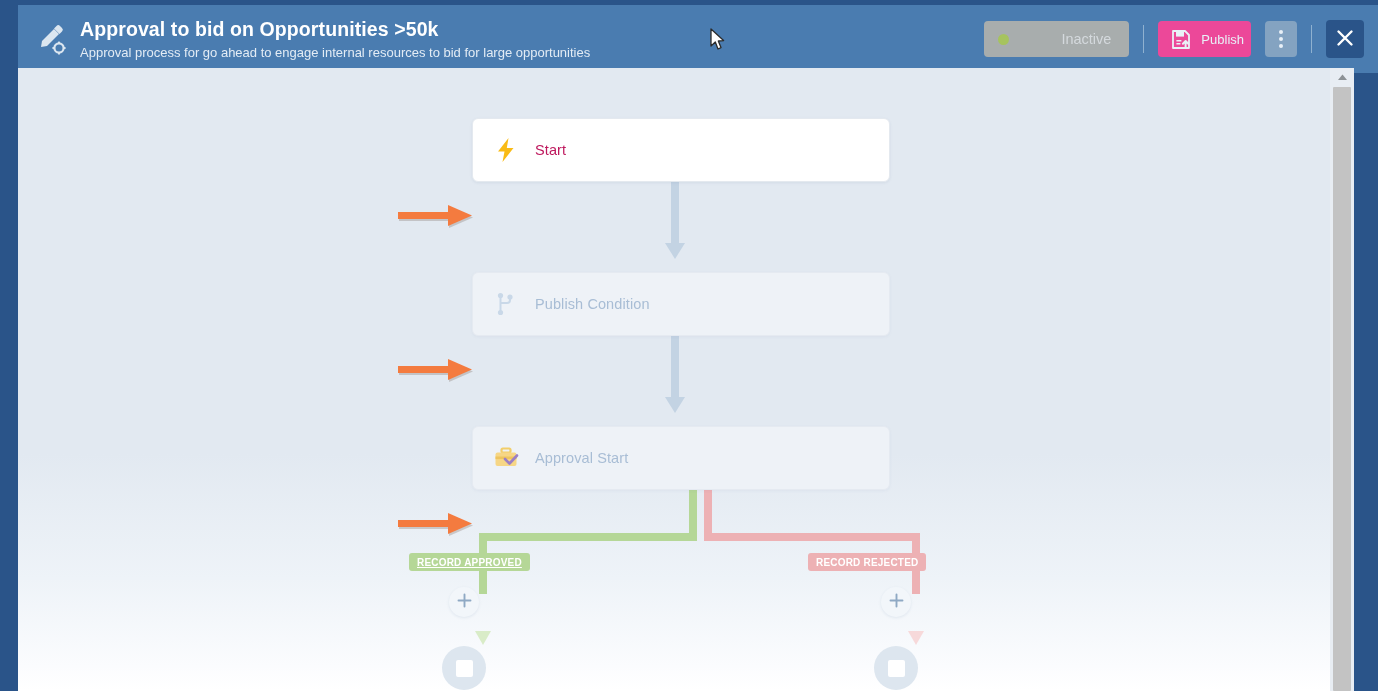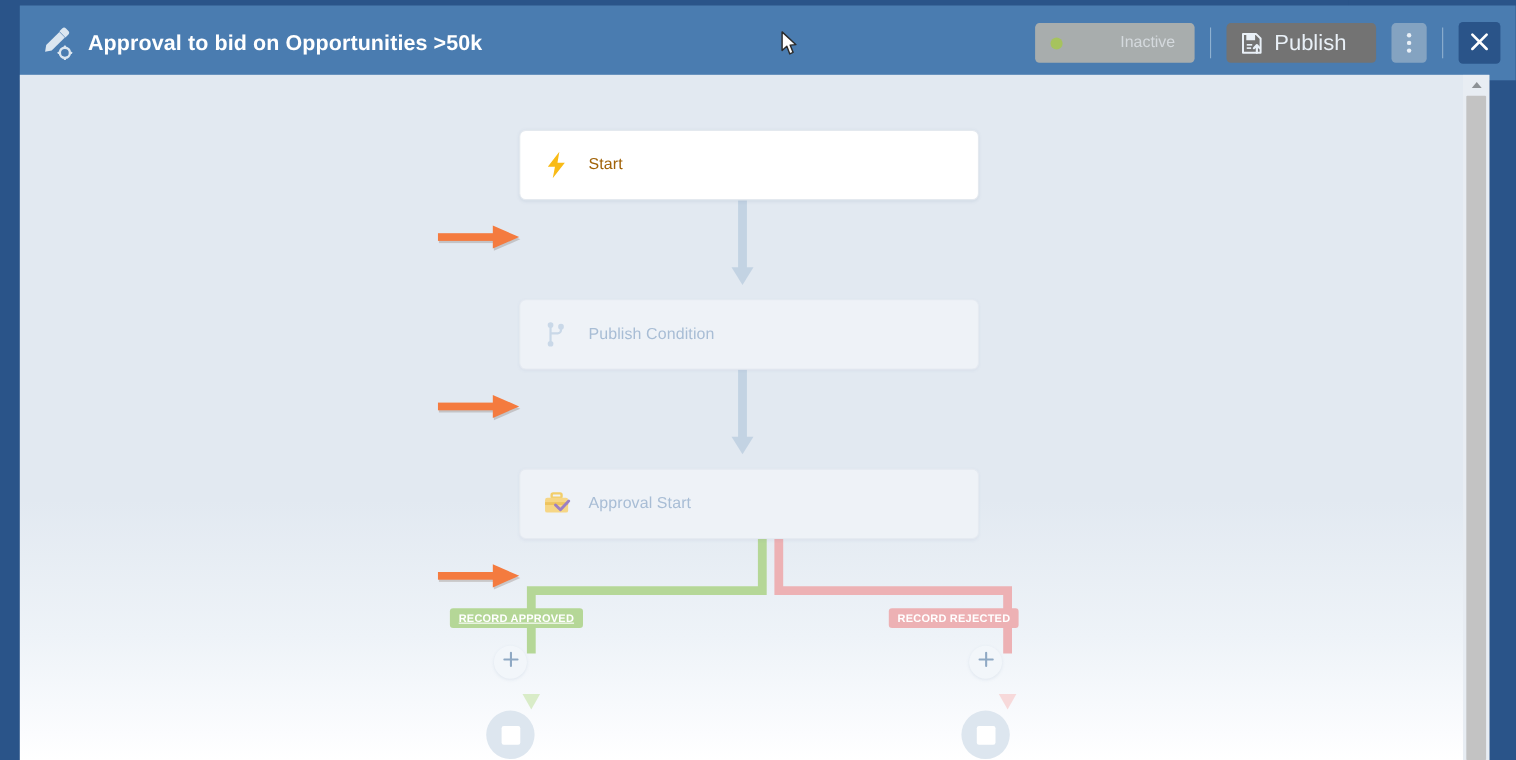--- a/index.html
+++ b/index.html
@@ -76,28 +76,28 @@
     background: #a6c35e;
     margin-right: 9px;
     flex: 0 0 11px;
   }
   .sep {
     width: 1px; height: 28px;
     background: #8fb1d0;
     margin: 0 14px;
   }
   .btn-publish {
-    background: #737373;
+    background: #ec4899;
     color: #e9f0f7;
-    font-size: 20px;
+    font-size: 13px;
     height: 36px;
     border-radius: 4px;
     display: flex;
     align-items: center;
-    padding: 0 27px 0 13px;
+    padding: 0 7px 0 13px;
     border: none;
     cursor: pointer;
   }
   .btn-publish .ic { margin-right: 10px; display: flex; }
   .btn-kebab {
     background: #84a3c1;
     width: 32px; height: 36px;
     border-radius: 4px;
     display: flex; flex-direction: column;
     align-items: center; justify-content: center;
@@ -173,21 +173,21 @@
     width: 26px; height: 26px;
     flex: 0 0 26px;
     margin-right: 16px;
     display: flex; align-items: center; justify-content: center;
   }
   .node-label {
     font-size: 14.5px;
     color: #6b8cb4;
     letter-spacing: 0.1px;
   }
-  .node-start .node-label { color: #a16207; }
+  .node-start .node-label { color: #be185d; }
   .node-dim .node-label { color: #a8bdd5; }
 
   
   .conn {
     position: absolute;
     left: 645px;
   }
   .conn-1 { top: 114px; }
   .conn-2 { top: 268px; }
 
@@ -274,20 +274,21 @@
           <rect x="22" y="19.4" width="2" height="2.6" rx="0.6"></rect>
           <rect x="22" y="30" width="2" height="2.6" rx="0.6"></rect>
           <rect x="16.4" y="25" width="2.6" height="2" rx="0.6"></rect>
           <rect x="27" y="25" width="2.6" height="2" rx="0.6"></rect>
         </g>
       </svg>
     </div>
 
     <div class="header-titles">
       <div class="header-title">Approval to bid on Opportunities &gt;50k</div>
+      <div class="header-sub">Approval process for go ahead to engage internal resources to bid for large opportunities</div>
     </div>
 
     <div class="header-actions">
 
       <button class="btn-inactive">
         <span class="dot-inactive"></span>
         <span>Inactive</span>
       </button>
 
       <div class="sep"></div>

